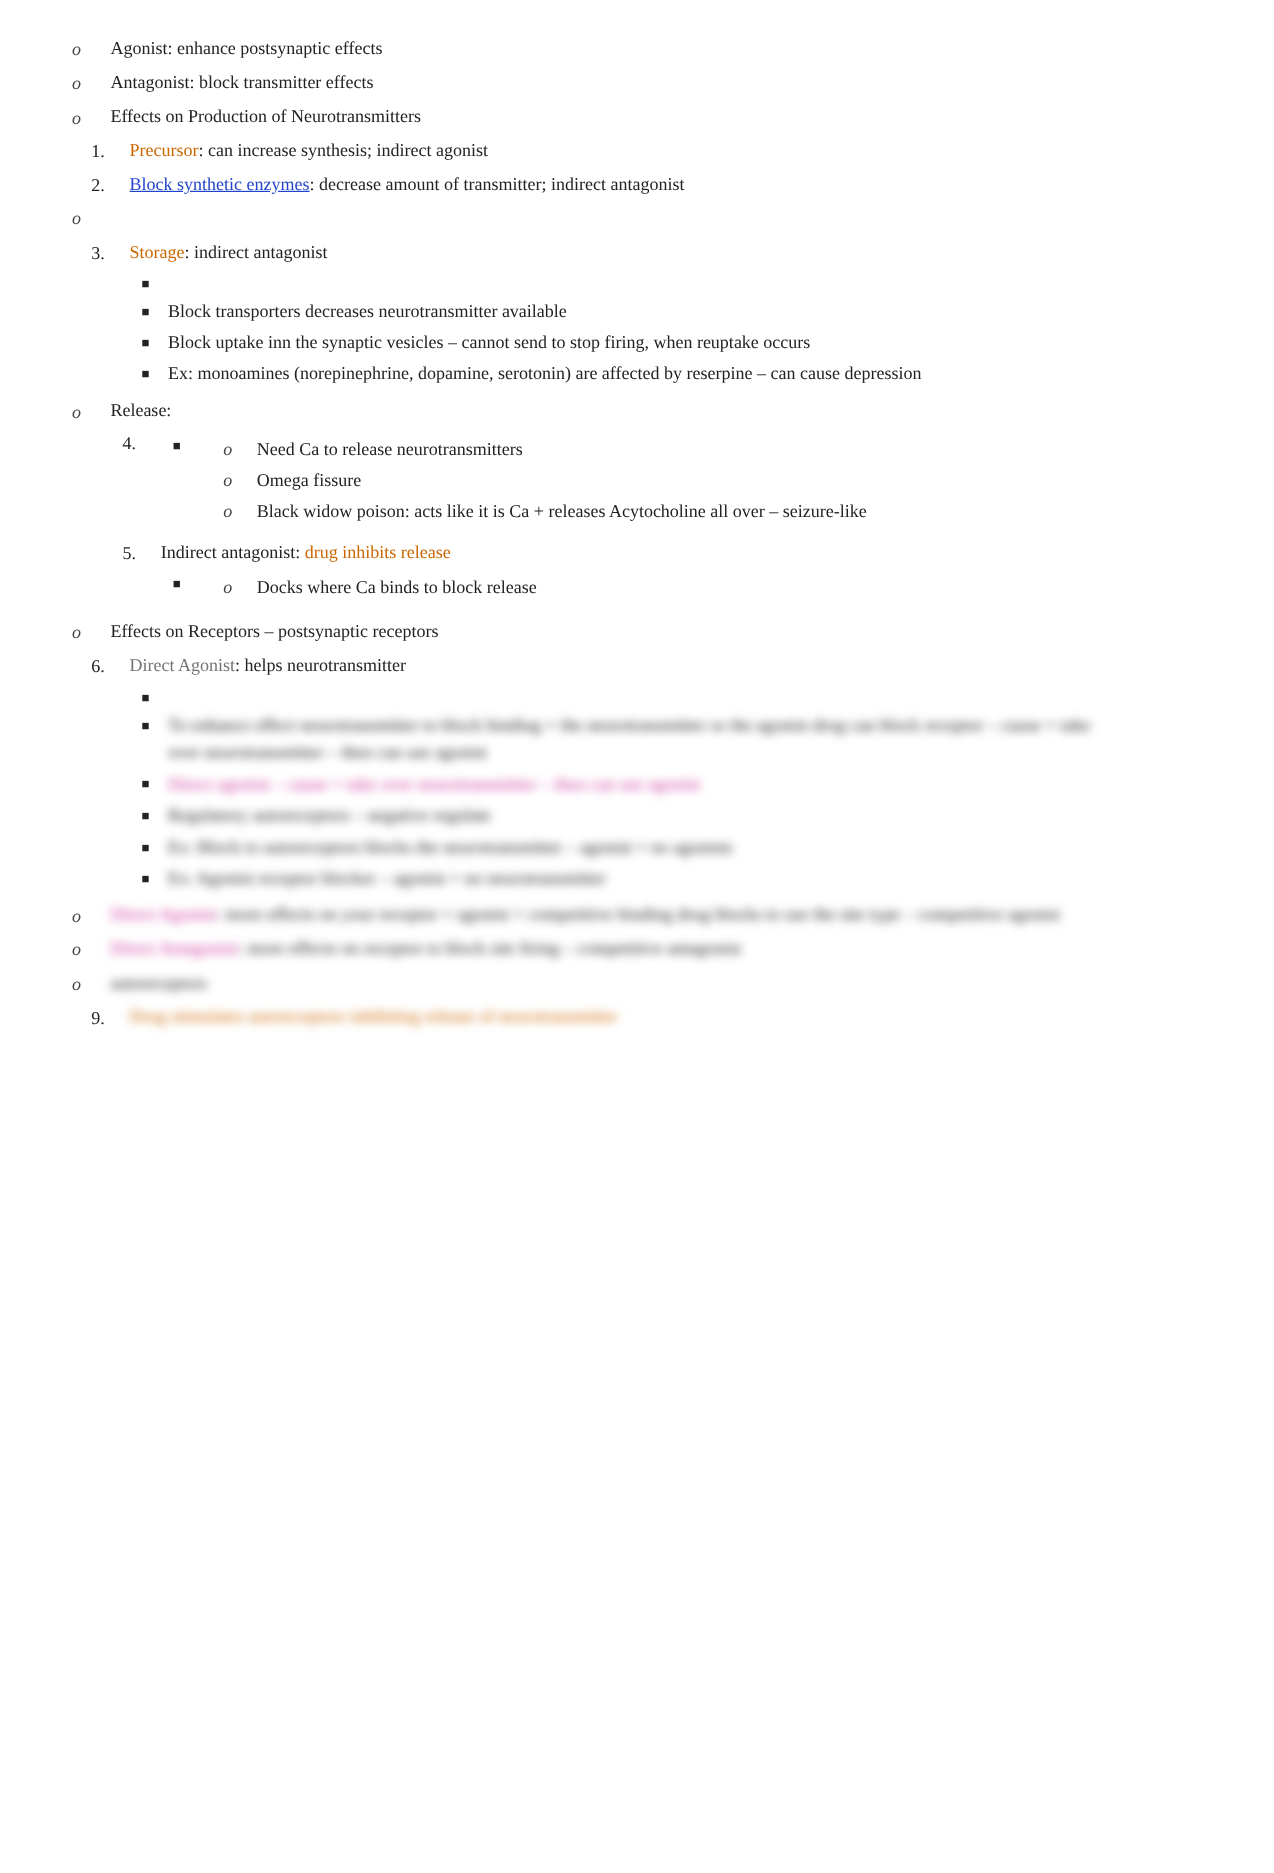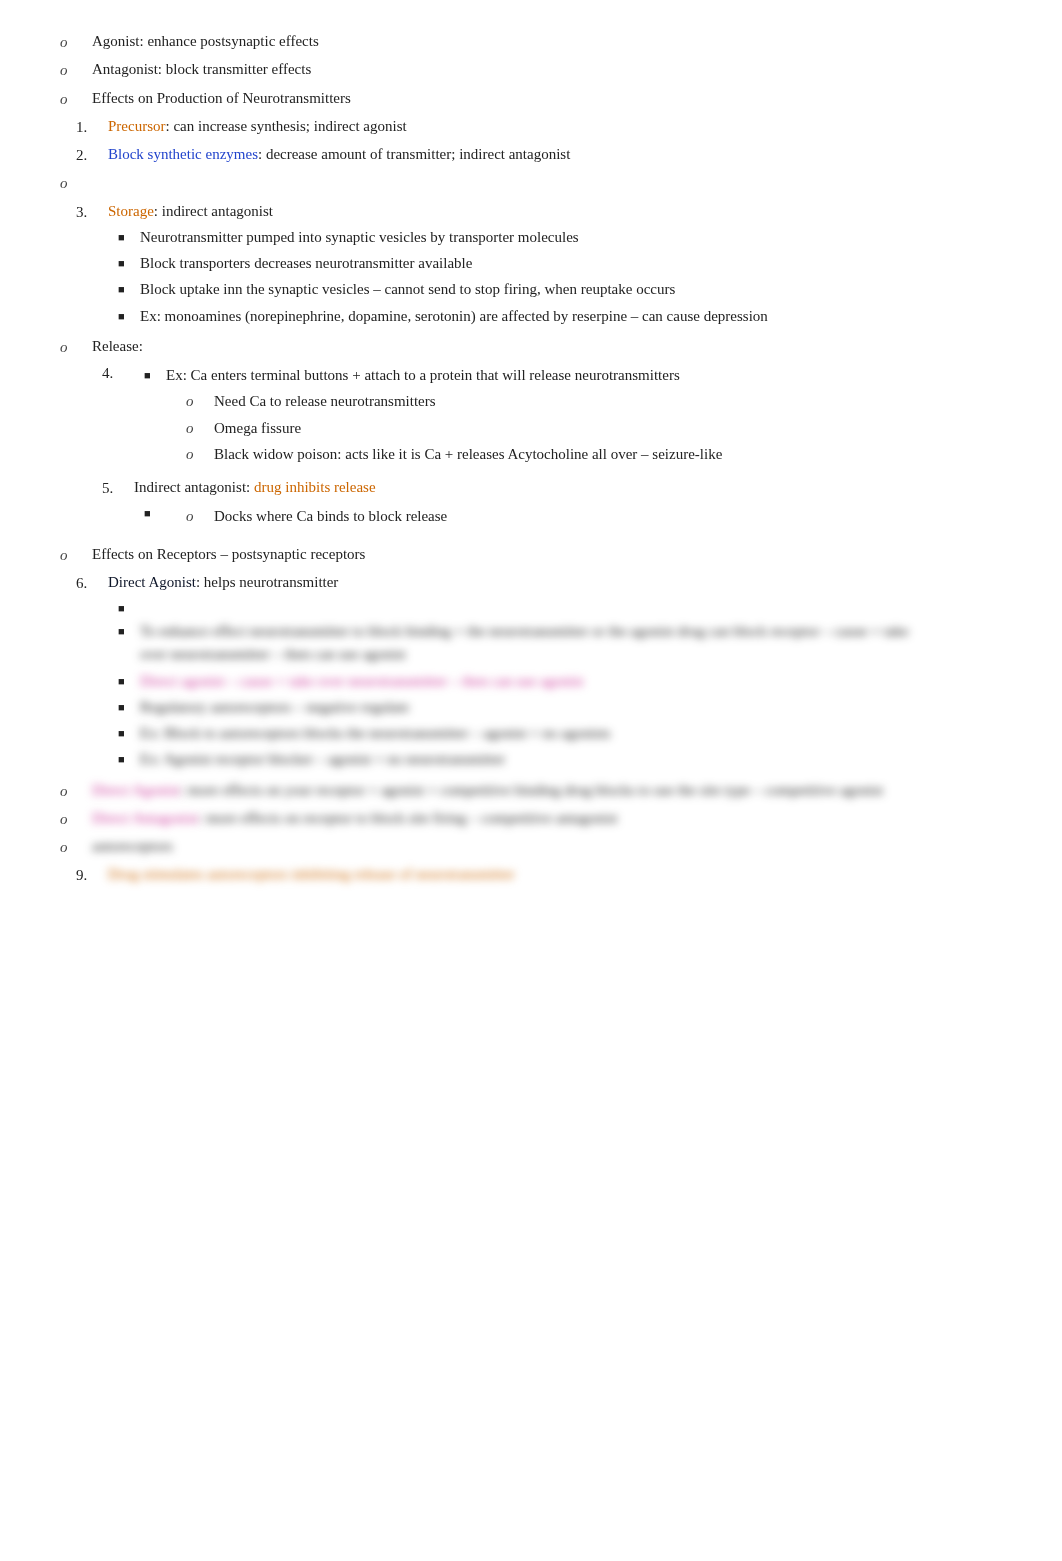--- a/index.html
+++ b/index.html
@@ -34,24 +34,25 @@
       color: #222;
       padding-top: 1px;
     }
 
     .text-orange {
       color: #cc6600;
     }
 
     .text-blue {
       color: #2244cc;
+      text-decoration: underline;
     }
 
     .text-purple {
-      color: #0f172a;
+      color: #737373;
     }
 
     .text-pink {
       color: #cc3399;
     }
 
     .blurred {
       filter: blur(4px);
       user-select: none;
     }
@@ -91,21 +92,20 @@
   </div>
 
   <div style="display:flex; align-items:flex-start; margin-bottom:4px; padding-left:16px;">
     <span class="num-label">3.</span>
     <div>
       <span><span class="text-orange">Storage</span>: indirect antagonist</span>
       
       <div style="margin-left:10px; margin-top:3px;">
         <div style="display:flex; align-items:flex-start; margin-bottom:3px;">
           <span style="min-width:22px; font-size:11px; padding-top:3px;">■</span>
-          <span>Neurotransmitter pumped into synaptic vesicles by transporter molecules</span>
         </div>
         <div style="display:flex; align-items:flex-start; margin-bottom:3px;">
           <span style="min-width:22px; font-size:11px; padding-top:3px;">■</span>
           <span>Block transporters decreases neurotransmitter available</span>
         </div>
         <div style="display:flex; align-items:flex-start; margin-bottom:3px;">
           <span style="min-width:22px; font-size:11px; padding-top:3px;">■</span>
           <span>Block uptake inn the synaptic vesicles – cannot send to stop firing, when reuptake occurs</span>
         </div>
         <div style="display:flex; align-items:flex-start; margin-bottom:3px;">
@@ -122,21 +122,20 @@
       <span>Release:</span>
       
       <div style="margin-left:10px; margin-top:3px;">
         <div style="display:flex; align-items:flex-start; margin-bottom:4px;">
           <span class="num-label">4.</span>
           <div>
             <div style="margin-left:10px; margin-top:3px;">
               <div style="display:flex; align-items:flex-start; margin-bottom:3px;">
                 <span style="min-width:22px; font-size:11px; padding-top:3px;">■</span>
                 <div>
-                  <span>Ex: Ca enters terminal buttons + attach to a protein that will release neurotransmitters</span>
                   <div style="margin-left:20px; margin-top:3px;">
                     <div style="display:flex; align-items:flex-start; margin-bottom:3px;">
                       <span style="min-width:28px; font-style:italic; color:#444;">o</span>
                       <span>Need Ca to release neurotransmitters</span>
                     </div>
                     <div style="display:flex; align-items:flex-start; margin-bottom:3px;">
                       <span style="min-width:28px; font-style:italic; color:#444;">o</span>
                       <span>Omega fissure</span>
                     </div>
                     <div style="display:flex; align-items:flex-start; margin-bottom:3px;">

